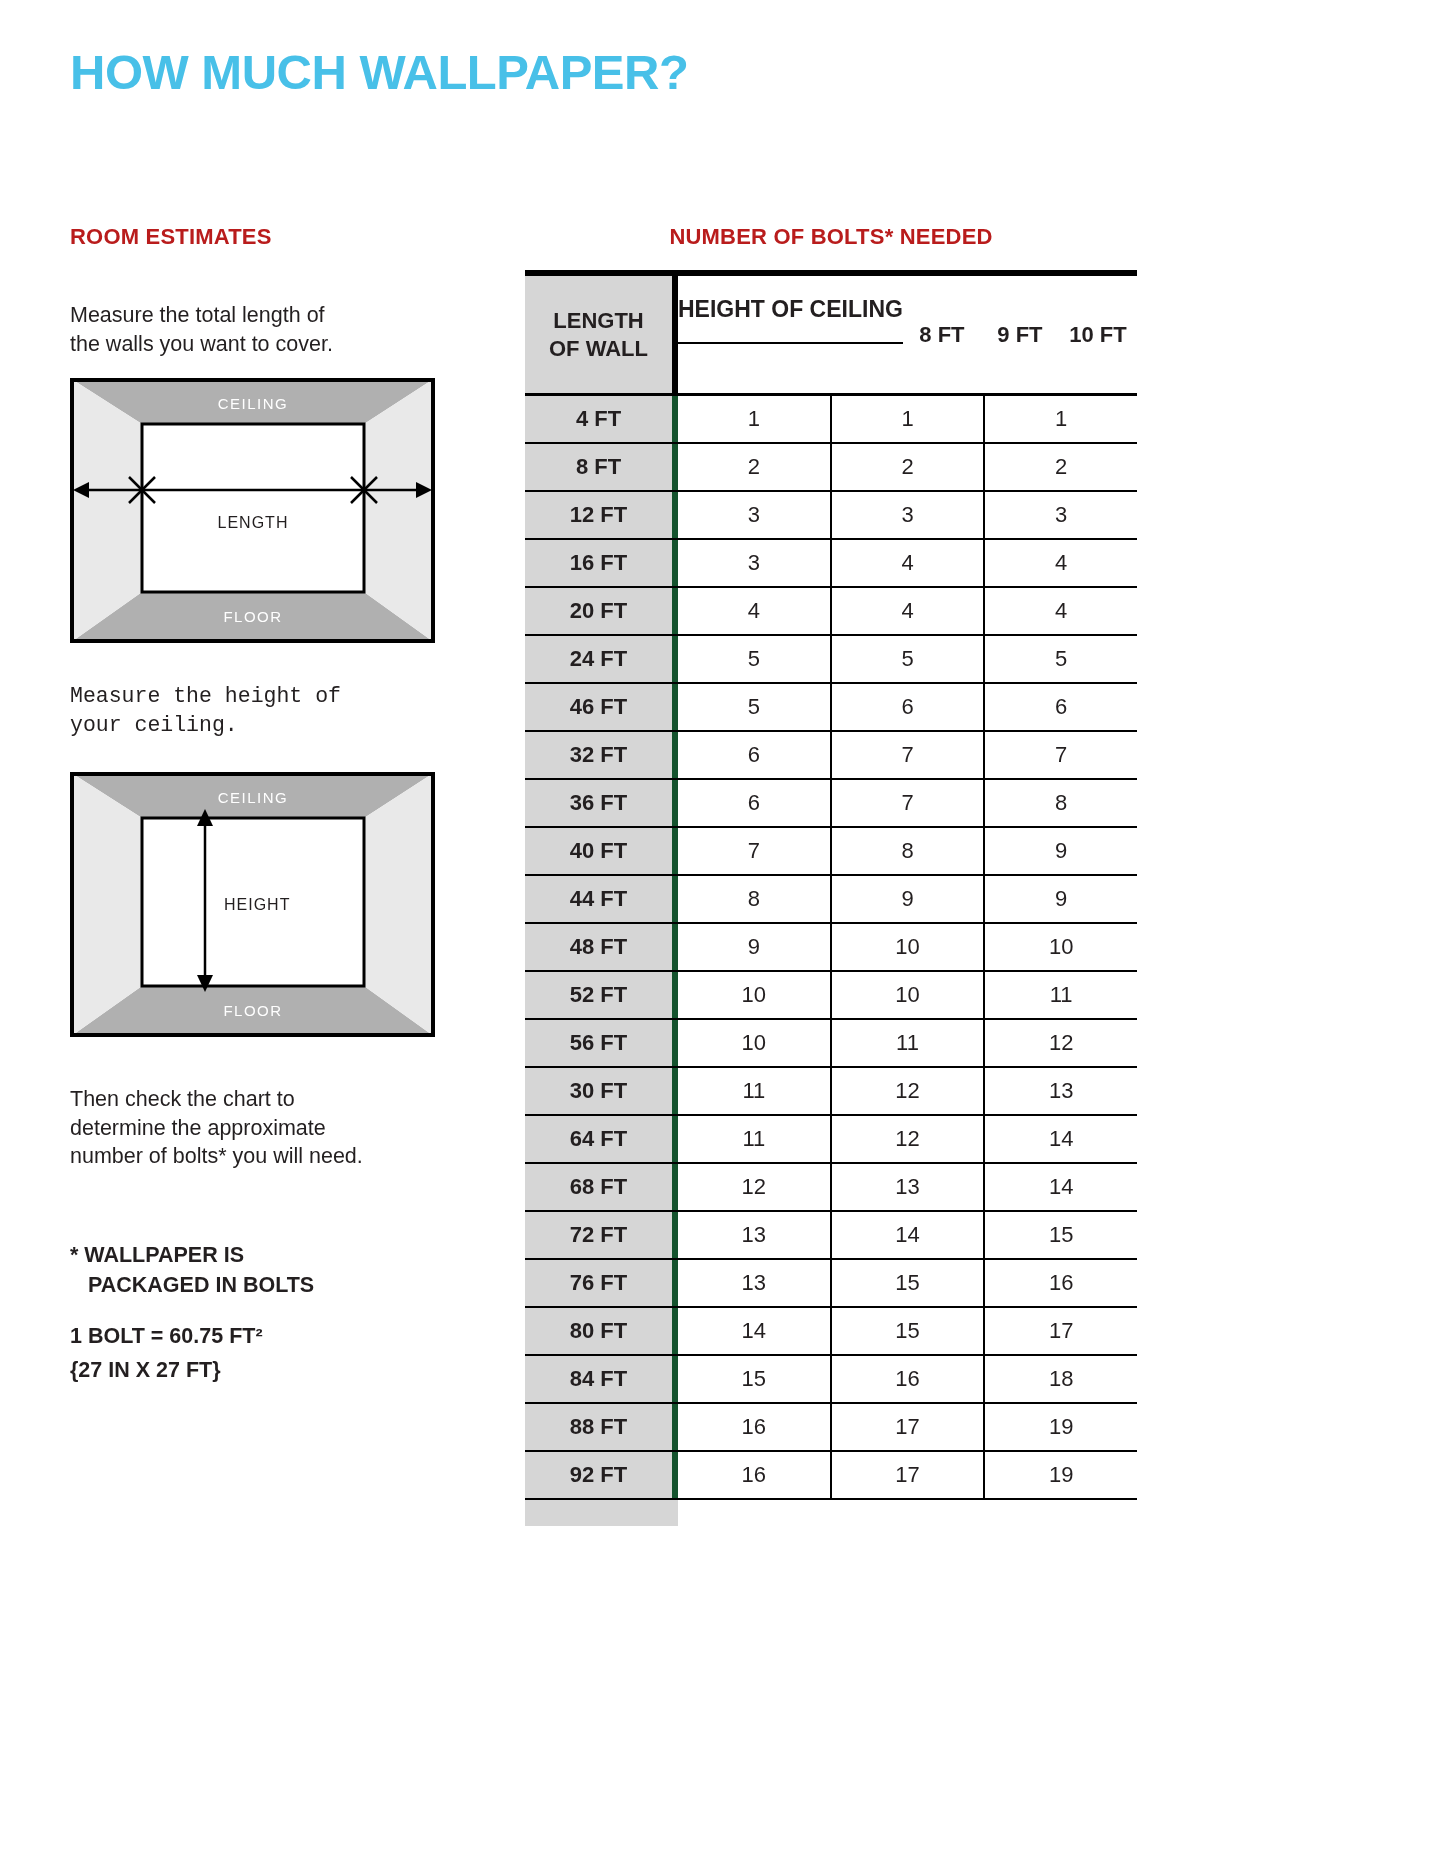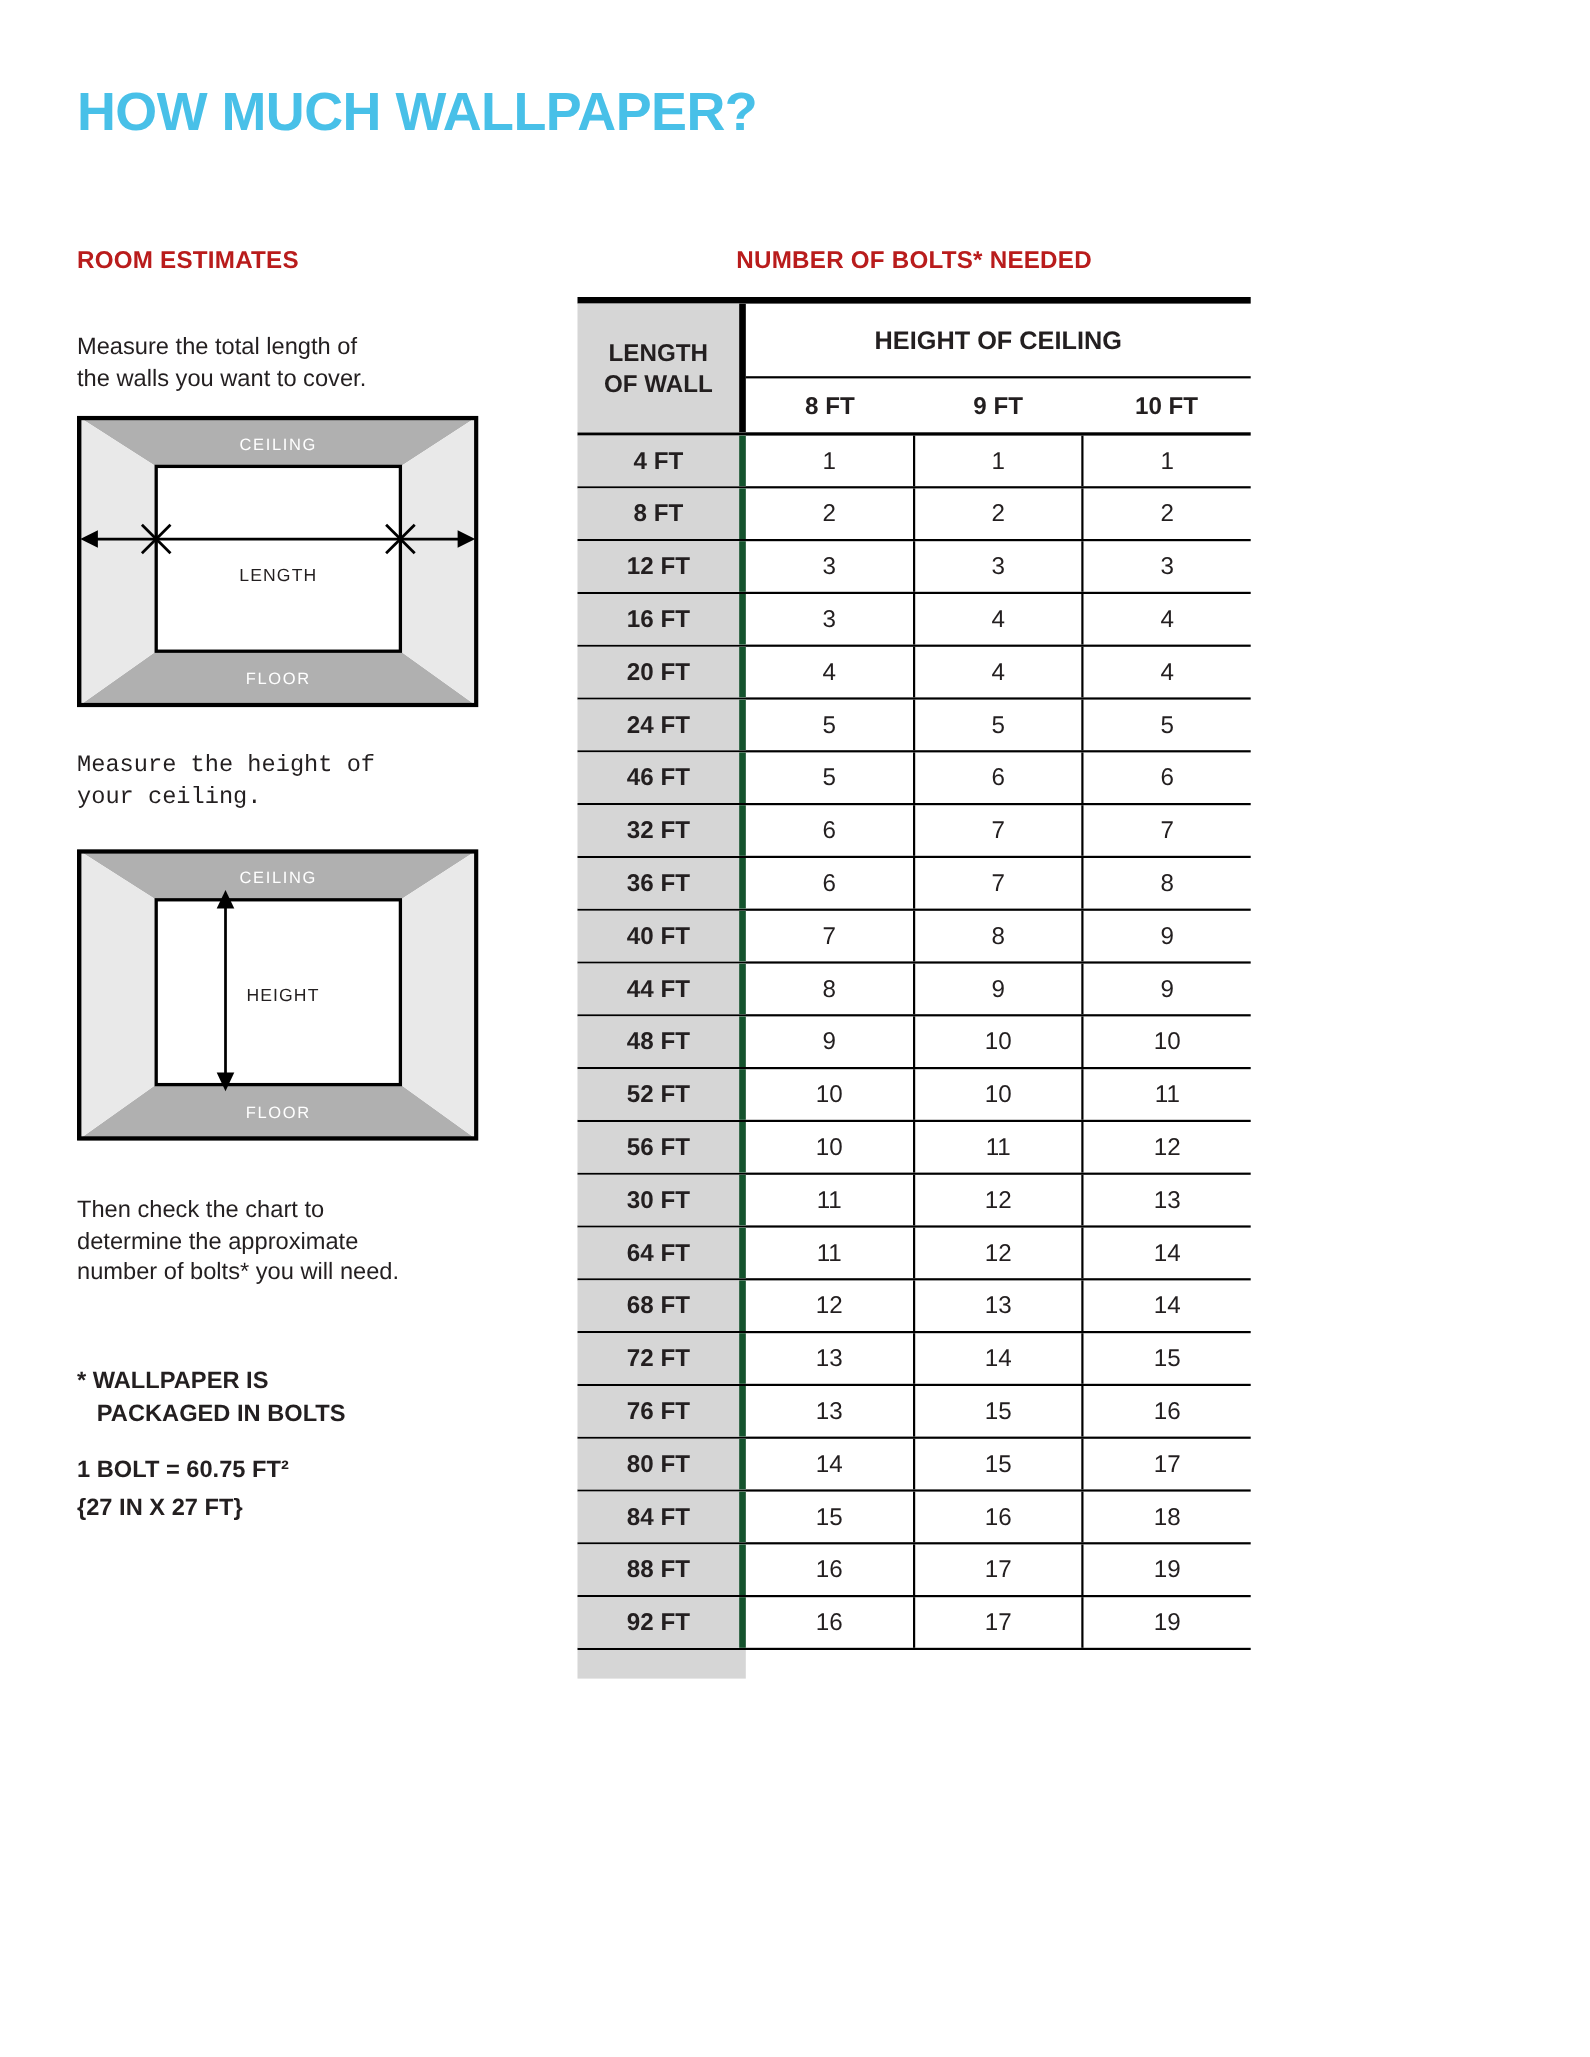--- a/index.html
+++ b/index.html
@@ -2,21 +2,21 @@
 <html><head>
 <meta charset="utf-8">
 <style>
   * { margin:0; padding:0; box-sizing:border-box; }
   html,body { background:#ffffff; }
   .page {
     position:relative; width:1445px; height:1870px; background:#ffffff;
     font-family:"Liberation Sans", sans-serif; color:#231f20; overflow:hidden;
   }
   .title {
-    position:absolute; left:70px; top:74px;
+    position:absolute; left:70px; top:44px;
     font-size:49px; font-weight:bold; letter-spacing:-0.5px; color:#48c0e8;
   }
   .section-heading {
     position:absolute; font-size:22px; font-weight:bold; color:#b91c1c; letter-spacing:0.2px;
   }
   .h-room { left:70px; top:224px; }
   .h-bolts { left:525px; top:224px; width:612px; text-align:center; }
   .instr {
     position:absolute; left:70px; font-size:21.5px; line-height:1.33;
     white-space:pre-line; color:#231f20;margin-top:17px;
@@ -35,21 +35,21 @@
   .bolt-dim { top:1358px;text-align:right; }
 
   
   .bolts-table { position:absolute; left:525px; top:270px; width:612px; border-top:6px solid #000; }
   .t-header { display:flex; height:120px; border-bottom:3px solid #000; }
   .t-rowhead {
     width:153px; background:#d6d6d6; border-right:6px solid #000;
     display:flex; align-items:center; justify-content:center; text-align:center;
     font-size:22px; font-weight:bold; white-space:pre-line; line-height:1.25;
   }
-  .t-headright { flex:1; display:flex; flex-direction:column; }
+  .t-headright { flex:1; display:flex; flex-direction:row; }
   .t-grouphead {
     height:68px; border-bottom:2px solid #000;
     display:flex; align-items:center; justify-content:center;
     font-size:23px; font-weight:bold;
   }
   .t-subheads { flex:1; display:flex; }
   .t-subhead { flex:1; display:flex; align-items:center; justify-content:center; font-size:22px; font-weight:bold; }
   .t-row { display:flex; height:48px; border-bottom:2px solid #000; }
   .t-rowlabel {
     width:153px; background:#d6d6d6; border-right:6px solid #14532d;

